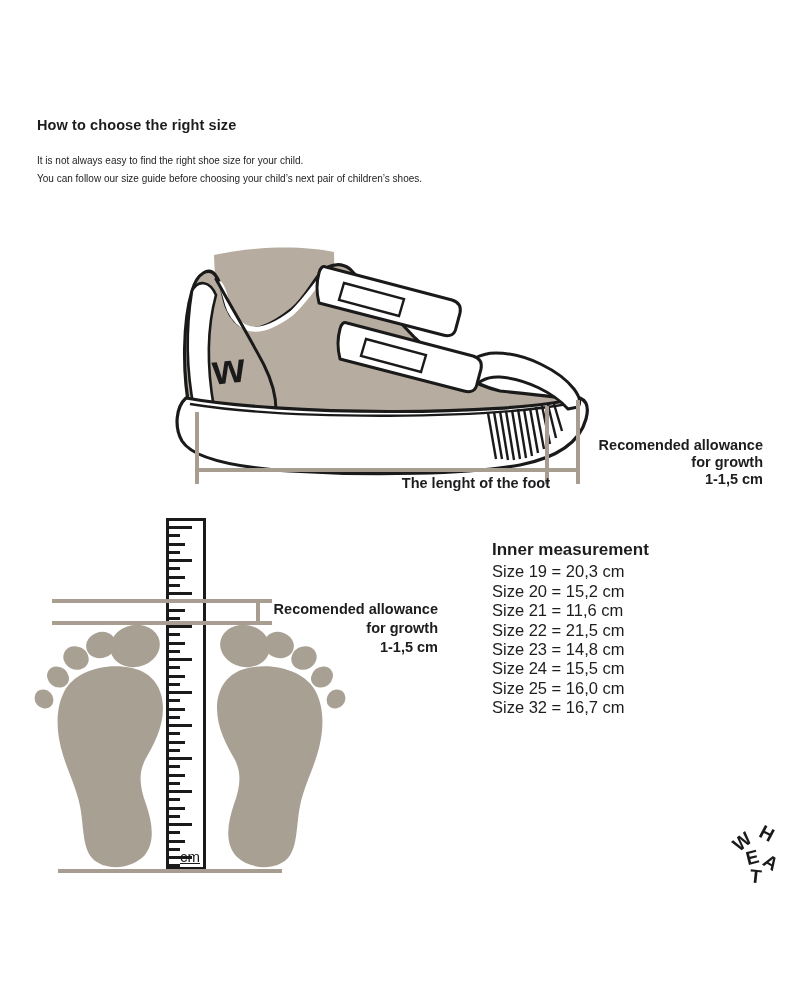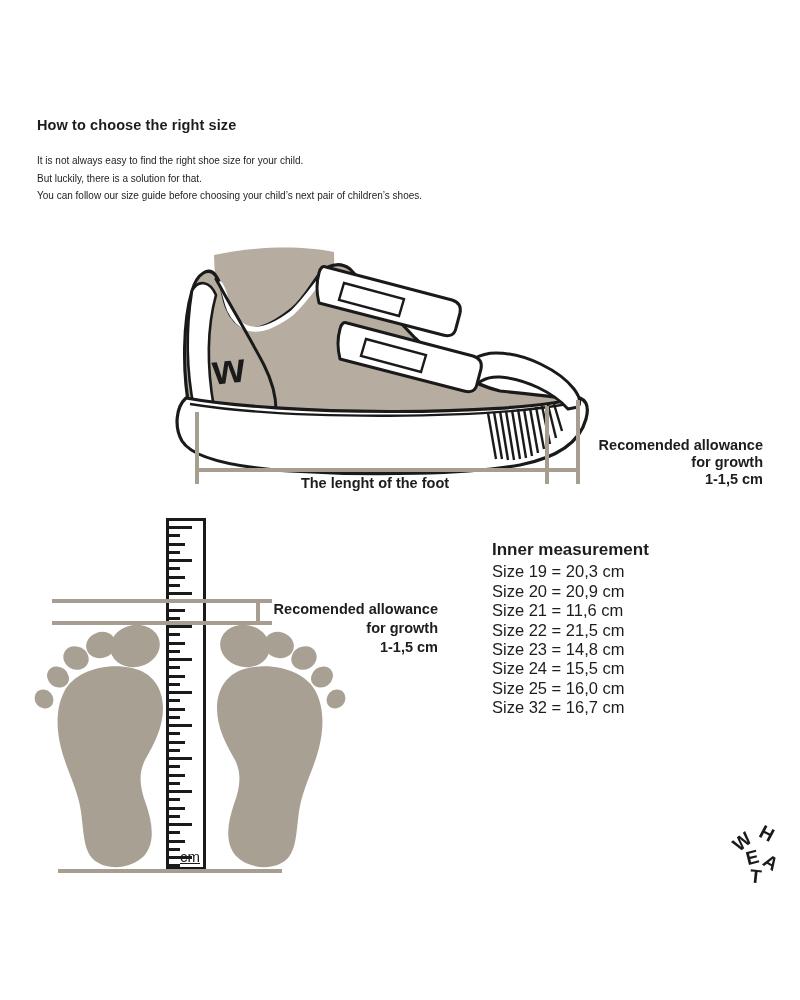--- a/index.html
+++ b/index.html
@@ -7,21 +7,21 @@
     position:relative;width:800px;height:1000px;background:var(--background,#fff);
     font-family:"Liberation Sans","DejaVu Sans",sans-serif;color:var(--ink,#1d1d1f);
     overflow:hidden;margin:0 auto;
   }
   .abs{position:absolute;}
   .heading{font-size:14.5px;font-weight:700;letter-spacing:.1px;}
   .body-text{font-size:10px;line-height:17.5px;}
   .note{font-size:14.5px;font-weight:700;text-align:right;line-height:17px;}
   .measure-h{background:var(--measure_taupe,#a79d91);height:4px;}
   .measure-v{background:var(--measure_taupe,#a79d91);width:4px;}
-  .measure-label{font-size:14.5px;font-weight:700;text-align:center;}
+  .measure-label{font-size:14.5px;font-weight:700;text-align:right;}
   .ruler{
     width:40px;height:352px;background:#fff;
     border:3px solid var(--outline,#1a1a1a);box-sizing:border-box;
   }
   .tick{position:absolute;left:0;height:3px;background:var(--outline,#1a1a1a);}
   .ruler-unit{position:absolute;right:3px;bottom:2px;font-size:15px;color:var(--outline,#1a1a1a);text-decoration:underline;}
   .size-table{font-size:16.5px;line-height:19.4px;}
   .size-table .title{font-size:17px;font-weight:700;margin-bottom:3px;}
   .brand-letter{
     position:absolute;font-size:19px;font-weight:800;color:var(--outline,#1a1a1a);
@@ -31,21 +31,20 @@
   svg text{font-family:"Liberation Sans","DejaVu Sans",sans-serif;}
 </style>
 </head>
 <body>
 
 <div class="page">
 
   <div class="abs heading" style="left:37px;top:117px;">How to choose the right size</div>
   <div class="abs body-text" style="left:37px;top:152px;">
     <div>It is not always easy to find the right shoe size for your child.</div>
-    <div>But luckily, there is a solution for that.</div>
     <div>You can follow our size guide before choosing your child’s next pair of children’s shoes.</div>
   </div>
 
   <svg class="abs" style="left:170px;top:243px;" width="440" height="250" viewBox="0 0 440 250">
 
     <path d="M44,12 C86,3 132,2 164,9 L166,110 C118,128 72,124 48,108 Z" fill="var(--shoe_taupe,#b6aca0)"></path>
 
     <path class="ol" d="M20,169 C12,130 13,78 22,48 C27,30 39,23 46,33 C55,45 51,63 65,78
              C80,94 102,82 122,66 C135,55 143,38 152,28 C162,20 172,20 180,26
              L245,95 C275,125 305,142 330,148 C370,152 400,155 412,158
@@ -173,21 +172,21 @@
     <div>Recomended allowance</div>
     <div>for growth</div>
     <div>1-1,5 cm</div>
   </div>
 
   <div class="abs measure-h" style="left:58px;top:869px;width:224px;"></div>
 
   <div class="abs size-table" style="left:492px;top:540px;">
     <div class="title">Inner measurement</div>
     <div>Size 19 = 20,3 cm</div>
-    <div>Size 20 = 20,9 cm</div>
+    <div>Size 20 = 15,2 cm</div>
     <div>Size 21 = 11,6 cm</div>
     <div>Size 22 = 21,5 cm</div>
     <div>Size 23 = 14,8 cm</div>
     <div>Size 24 = 15,5 cm</div>
     <div>Size 25 = 16,0 cm</div>
     <div>Size 32 = 16,7 cm</div>
   </div>
 
   <div>
     <span class="brand-letter" style="left:733px;top:832px;transform:rotate(-38deg);">W</span>

